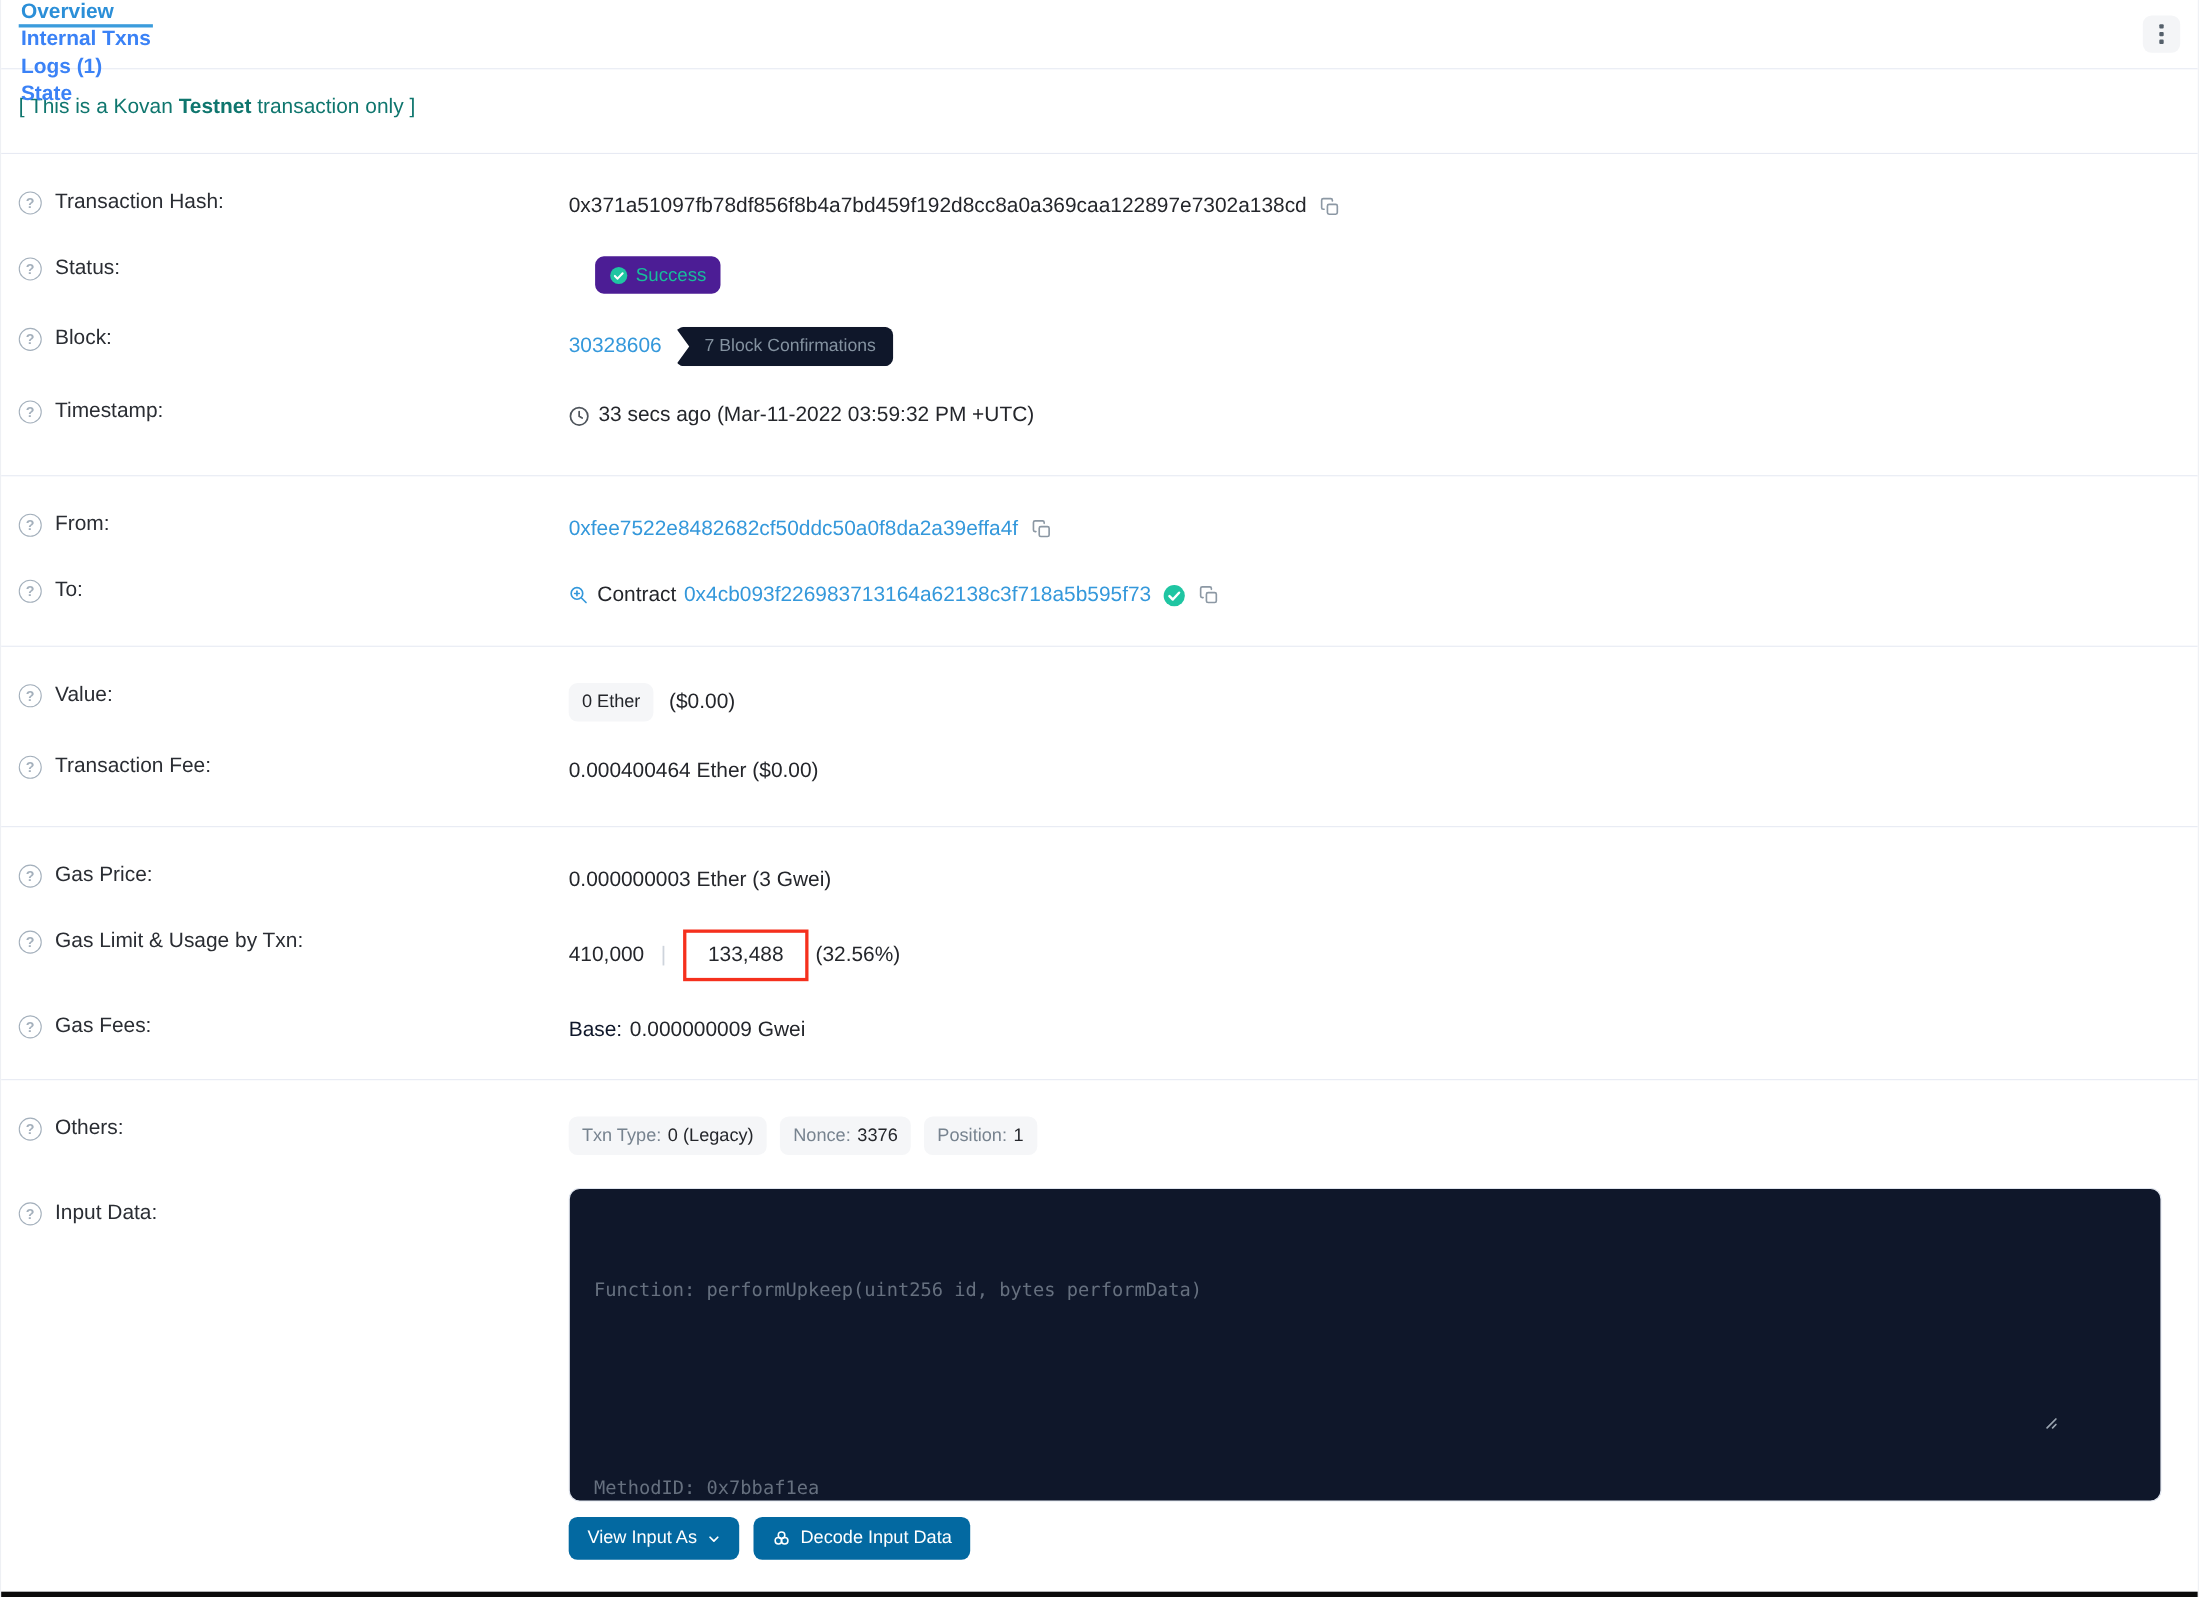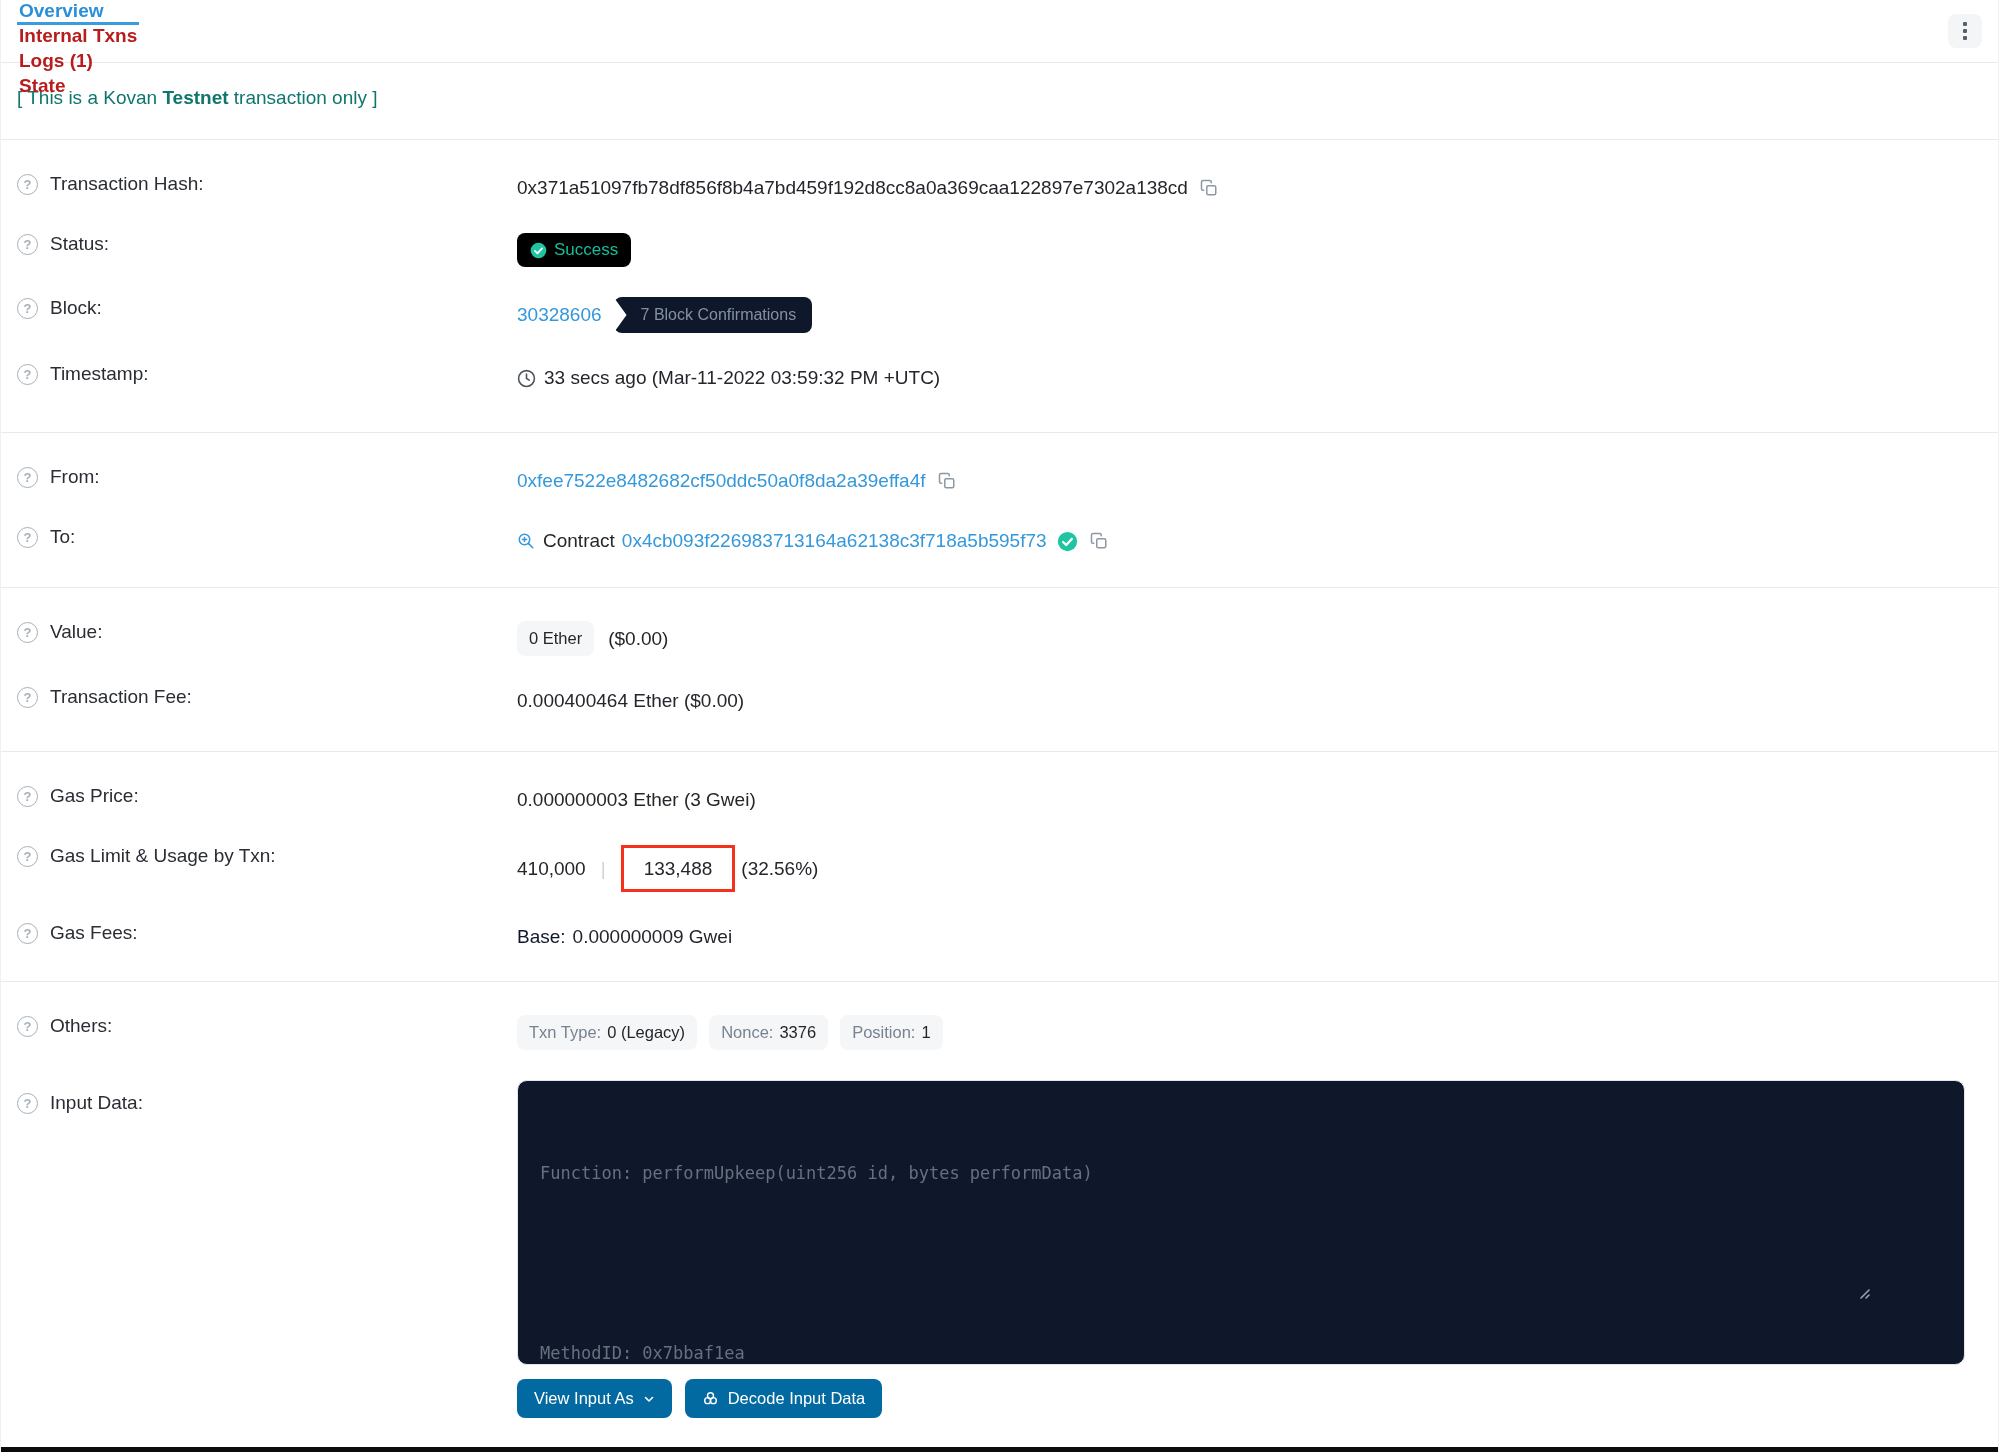--- a/index.html
+++ b/index.html
@@ -11,21 +11,21 @@
     border-left:1px solid #eef0f4; border-right:1px solid #eef0f4;
   }
 
   
   .tabbar {
     height:63px; display:flex; align-items:stretch;
     padding:0 16px; border-bottom:1px solid #e7eaf3; position:relative;
   }
   .tab {
     display:flex; align-items:center; margin-right:46px;
-    color:#b91c1c; font-weight:600; cursor:pointer;
+    color:#3b82f6; font-weight:600; cursor:pointer;
     border-bottom:3px solid transparent; padding:0 2px;
   }
   .tab.active { color:#2b8fd8; border-bottom-color:#3b9cdc; }
   .kebab-btn {
     position:absolute; right:16px; top:14px; width:34px; height:34px;
     background:#f4f5f7; border-radius:8px; display:flex; flex-direction:column;
     align-items:center; justify-content:center; gap:3px; cursor:pointer;
   }
   .kebab-btn .dot { width:4px; height:4px; border-radius:1px; background:#55606b; }
 
@@ -45,22 +45,22 @@
     width:21px; height:21px; flex:none; border:1px solid #a4b0bc; border-radius:50%;
     color:#a4b0bc; font-size:13px; font-weight:700; display:flex;
     align-items:center; justify-content:center;
   }
   .link { color:#3498db; text-decoration:none; cursor:pointer; }
   .icon-btn { display:inline-flex; align-items:center; margin-left:12px; cursor:pointer; }
 
   
   .badge-success {
     display:inline-flex; align-items:center; gap:7px;
-    background:#000000; color:#17bd9b; border-radius:8px;
-    padding:7px 13px; font-size:17px; font-weight:400;
+    background:#4c1d95; color:#17bd9b; border-radius:8px;
+    padding:7px 13px; font-size:17px; font-weight:400;margin-left:24px;
   }
 
   
   .confirm-badge {
     margin-left:12px; background:#0f172a; color:#8492a0; font-size:16px;
     padding:9px 16px 9px 27px; border-radius:8px;
     clip-path:polygon(0 0, 100% 0, 100% 100%, 0 100%, 13px 50%);
   }
 
   

